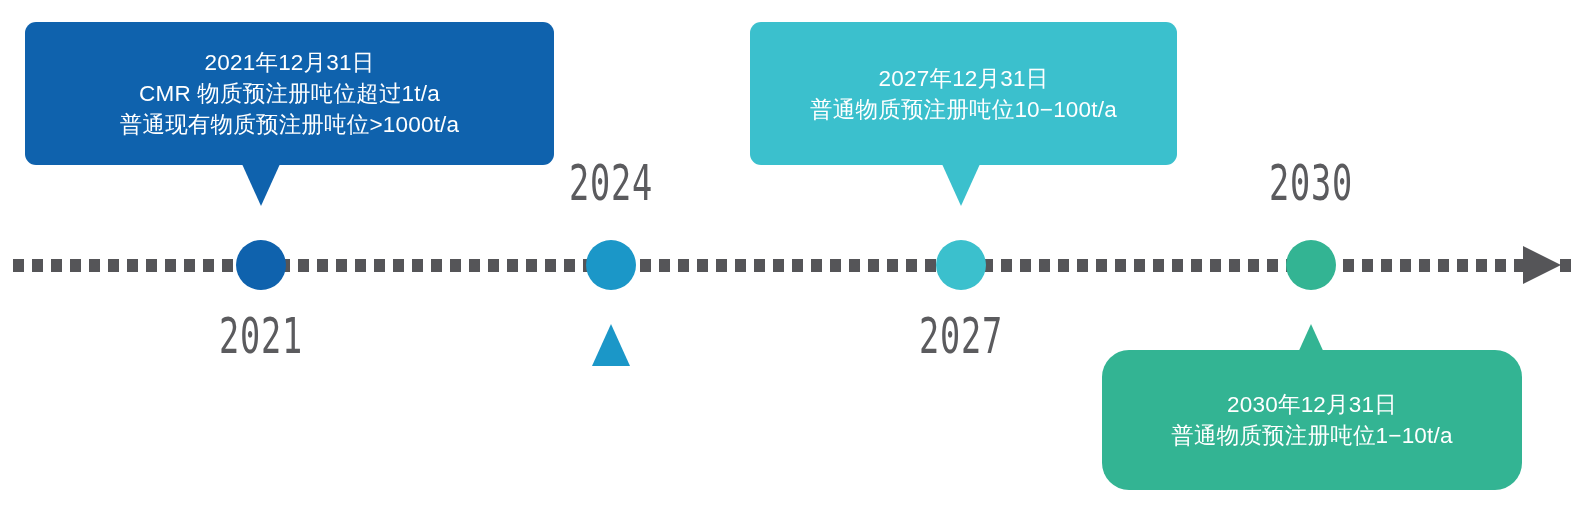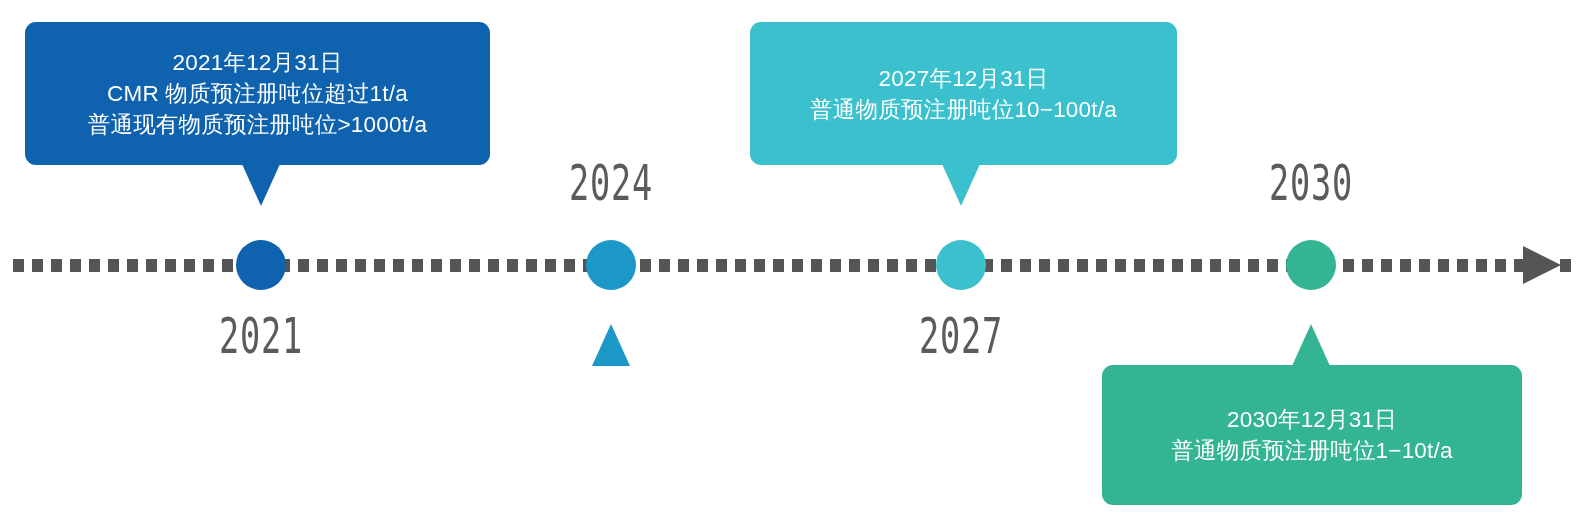--- a/index.html
+++ b/index.html
@@ -112,21 +112,21 @@
 </style>
 </head>
 <body>
 
 <div id="canvas">
 
   <div class="axis-line"></div>
   <div class="axis-arrow-stub"></div>
   <div class="axis-arrow"></div>
 
-  <div class="callout" style="left:25px; top:22px; width:465px; height:143px; background:#0F62AD;">
+  <div class="callout" style="left:25px; top:22px; width:529px; height:143px; background:#0F62AD;">
     <div class="callout-text">2021年12月31日
 CMR 物质预注册吨位超过1t/a
 普通现有物质预注册吨位&gt;1000t/a</div>
   </div>
   <div class="tail down" style="left:242px; top:164px; border-top-color:#0F62AD;"></div>
   <div class="marker" style="left:236px; background:#0F62AD;"></div>
   <div class="year-label" style="left:181px; top:311px;">2021</div>
 
   <div class="year-label" style="left:531px; top:158px;">2024</div>
   <div class="marker" style="left:586px; background:#1B97C8;"></div>
@@ -136,18 +136,18 @@
     <div class="callout-text">2027年12月31日
 普通物质预注册吨位10−100t/a</div>
   </div>
   <div class="tail down" style="left:942px; top:164px; border-top-color:#3BC0CD;"></div>
   <div class="marker" style="left:936px; background:#3BC0CD;"></div>
   <div class="year-label" style="left:881px; top:311px;">2027</div>
 
   <div class="year-label" style="left:1231px; top:158px;">2030</div>
   <div class="marker" style="left:1286px; background:#33B493;"></div>
   <div class="tail up" style="left:1292px; top:324px; border-bottom-color:#33B493;"></div>
-  <div class="callout" style="left:1102px; top:365px; width:420px; height:140px; background:#33B493;">
+  <div class="callout" style="left:1102px; top:350px; width:420px; height:140px; background:#33B493;border-radius:27px;">
     <div class="callout-text">2030年12月31日
 普通物质预注册吨位1−10t/a</div>
   </div>
 
 </div>
 
 </body></html>

